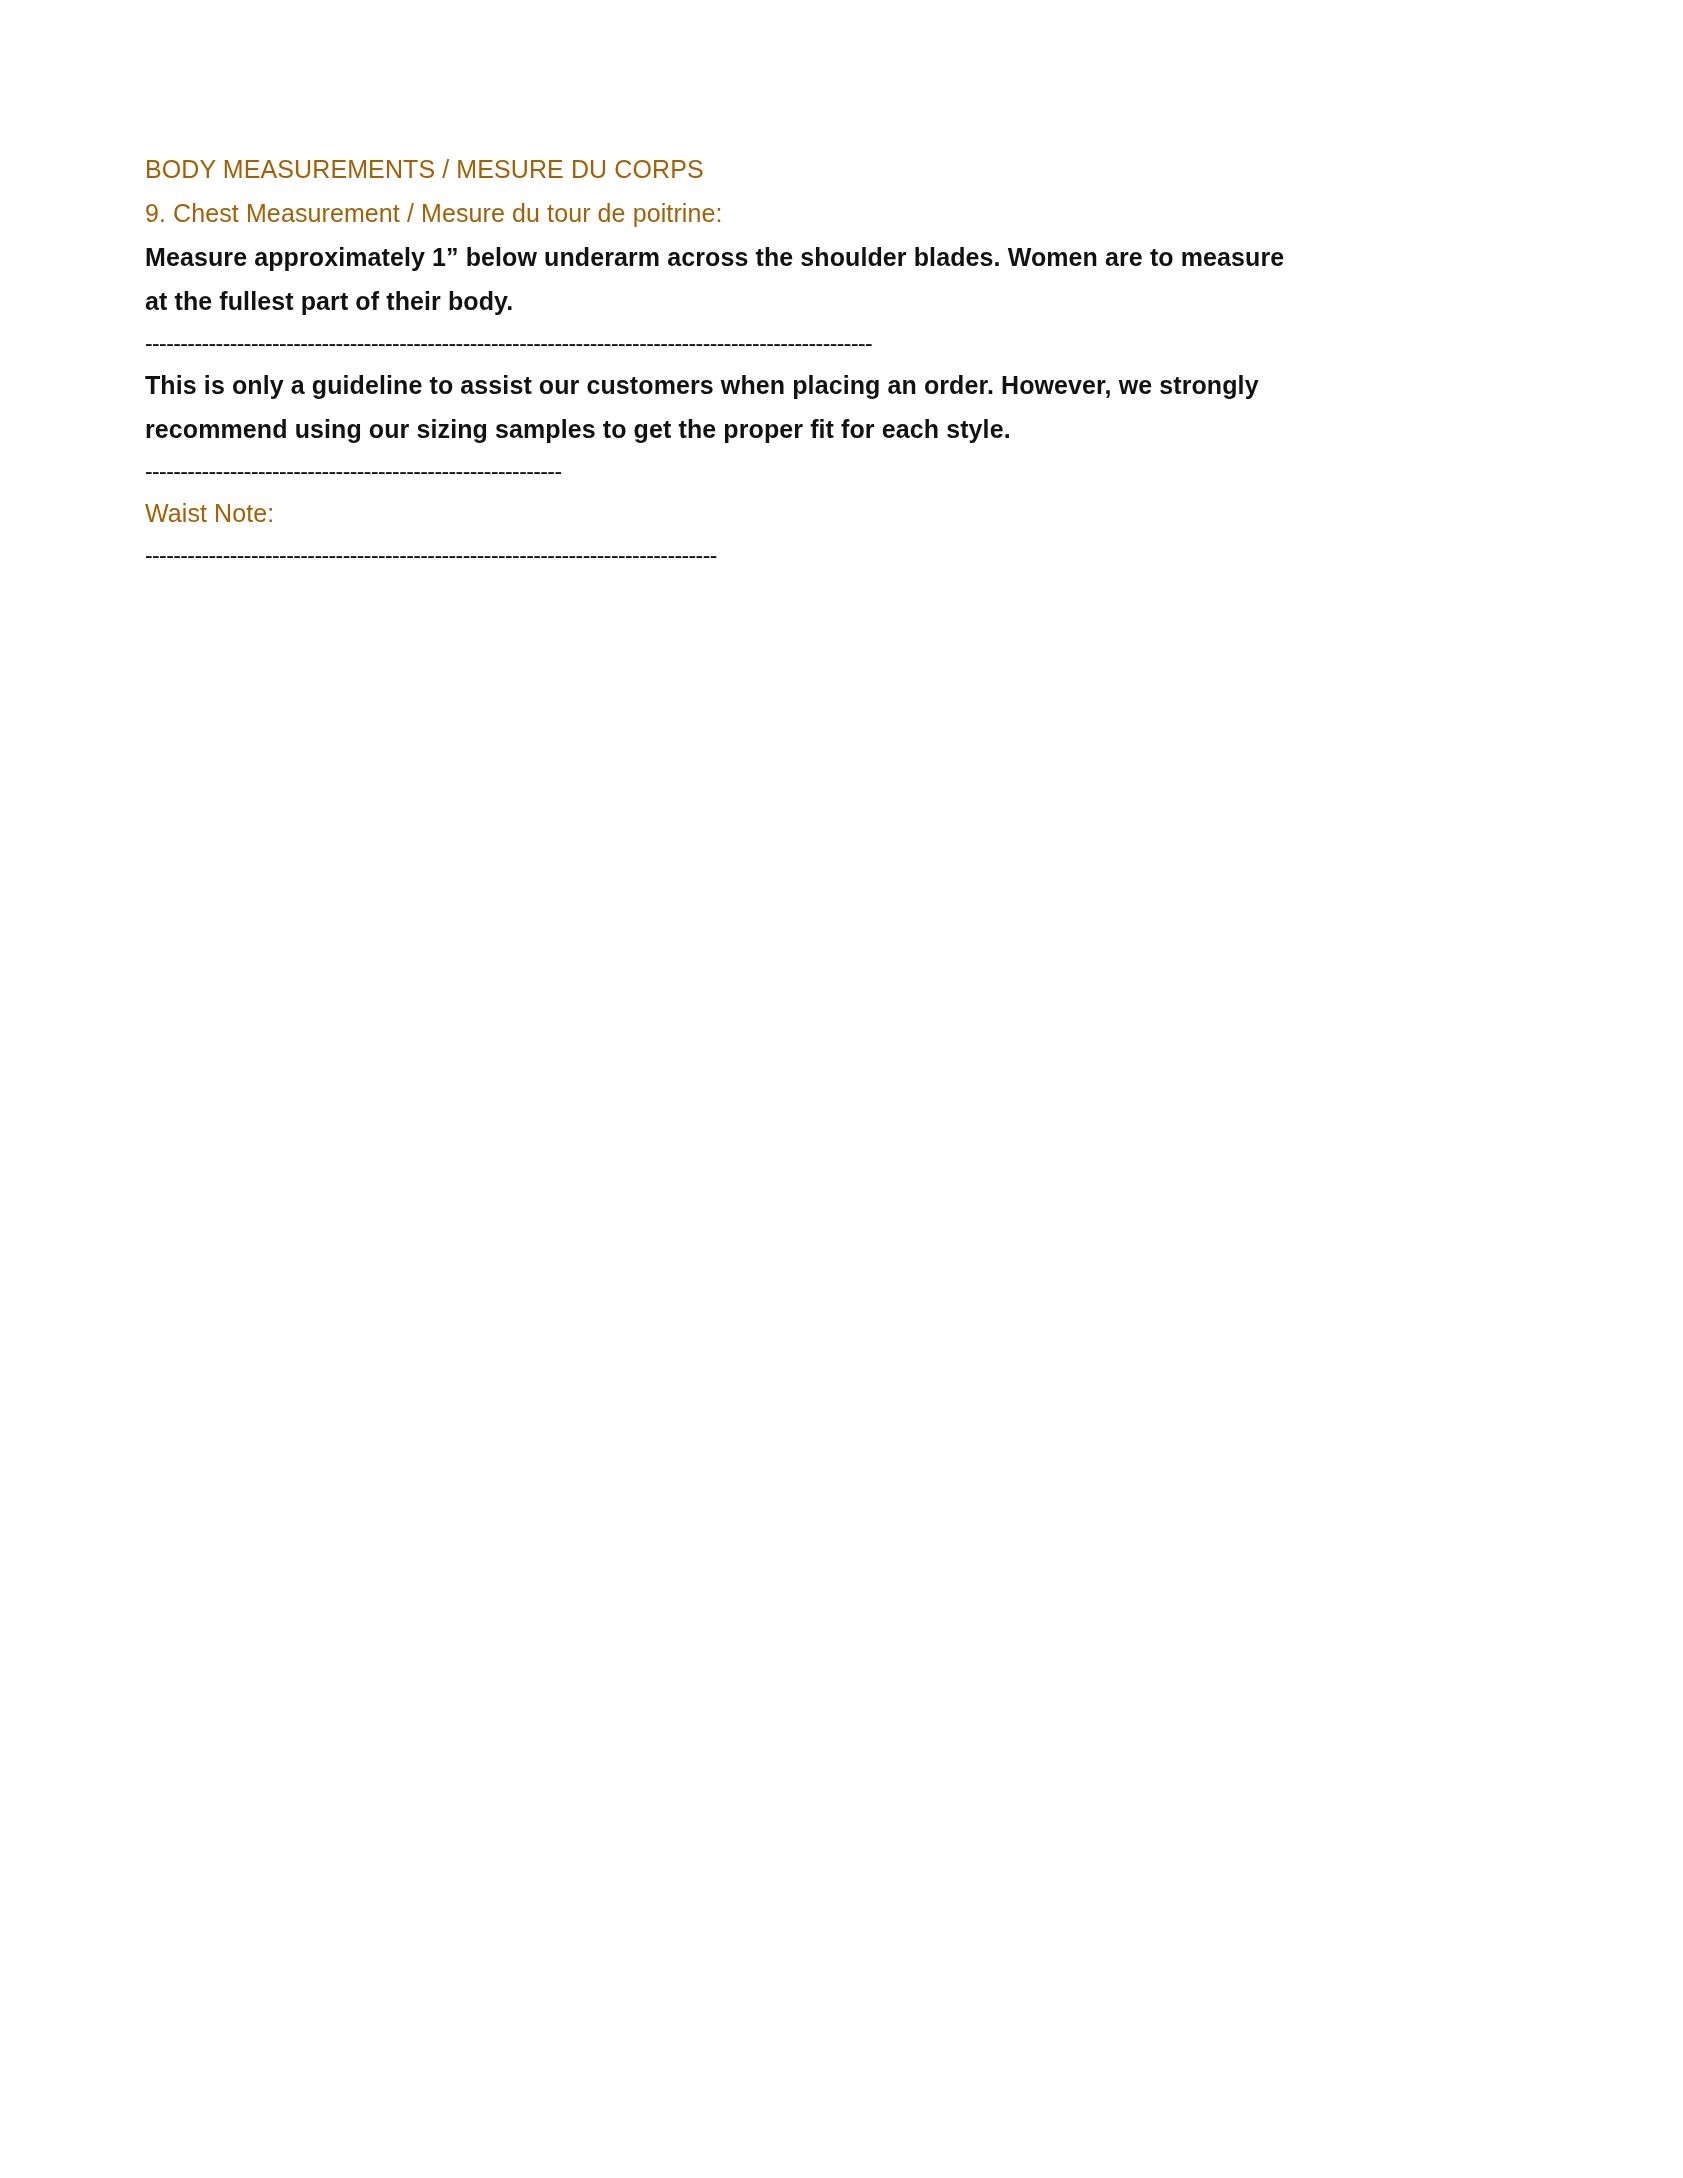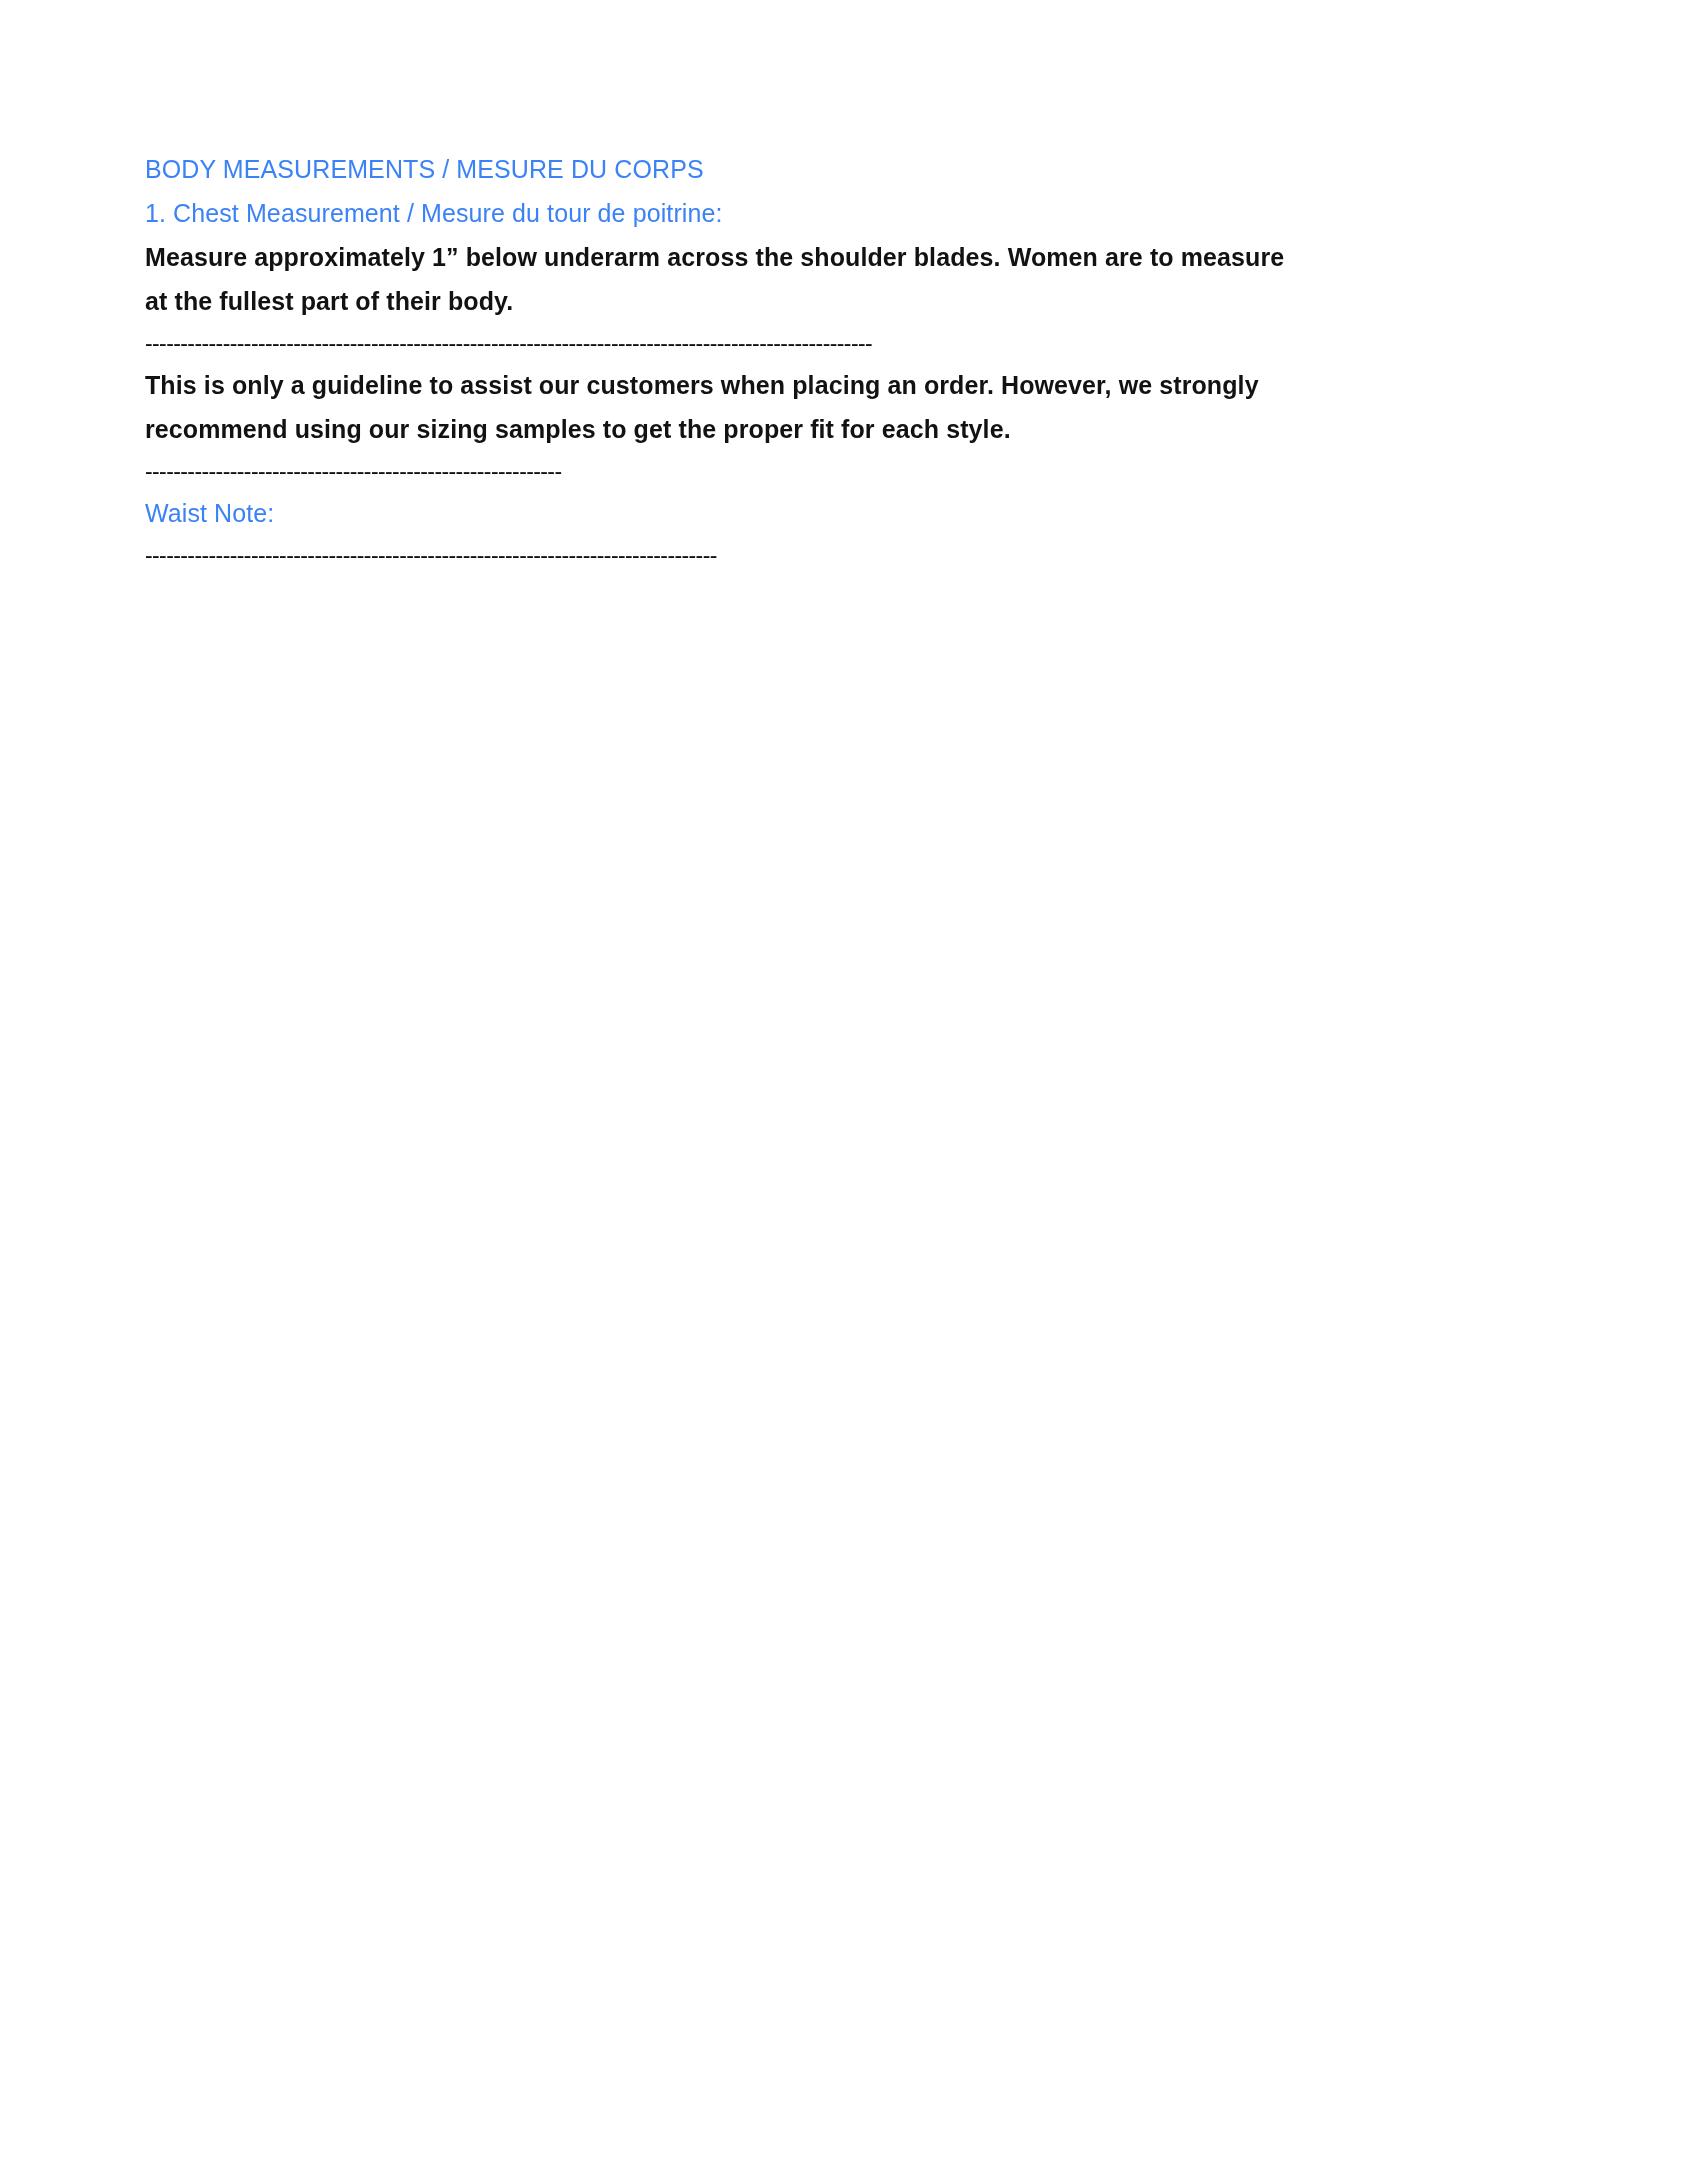--- a/index.html
+++ b/index.html
@@ -26,21 +26,21 @@
   }
   .doc-body {
     position: absolute;
     left: 145px;
     top: 147px;
     width: 1307px;
   }
   .line {
     font-size: 25px;
     line-height: 44px;
-    color: #3b82f6;
+    color: #a16207;
     letter-spacing: 0.1px;
     white-space: pre-wrap;
   }
   .para {
     font-size: 25px;
     line-height: 44px;
     color: #121212;
     letter-spacing: 0.1px;
     max-width: 1148px;
     font-weight: bold;
@@ -55,21 +55,21 @@
   }
 </style>
 </head>
 <body>
 
 <div class="page">
   <div class="doc-body">
 
     <div class="line">BODY MEASUREMENTS / MESURE DU CORPS</div>
 
-    <div class="line">1. Chest Measurement / Mesure du tour de poitrine:</div>
+    <div class="line">9. Chest Measurement / Mesure du tour de poitrine:</div>
 
     <div class="para">Measure approximately 1” below underarm across the shoulder blades. Women are to measure at the fullest part of their body.</div>
 
     <div class="rule">-------------------------------------------------------------------------------------------------------</div>
 
     <div class="para">This is only a guideline to assist our customers when placing an order. However, we strongly recommend using our sizing samples to get the proper fit for each style.</div>
 
     <div class="rule">-----------------------------------------------------------</div>
 
     <div class="line">Waist Note:</div>

